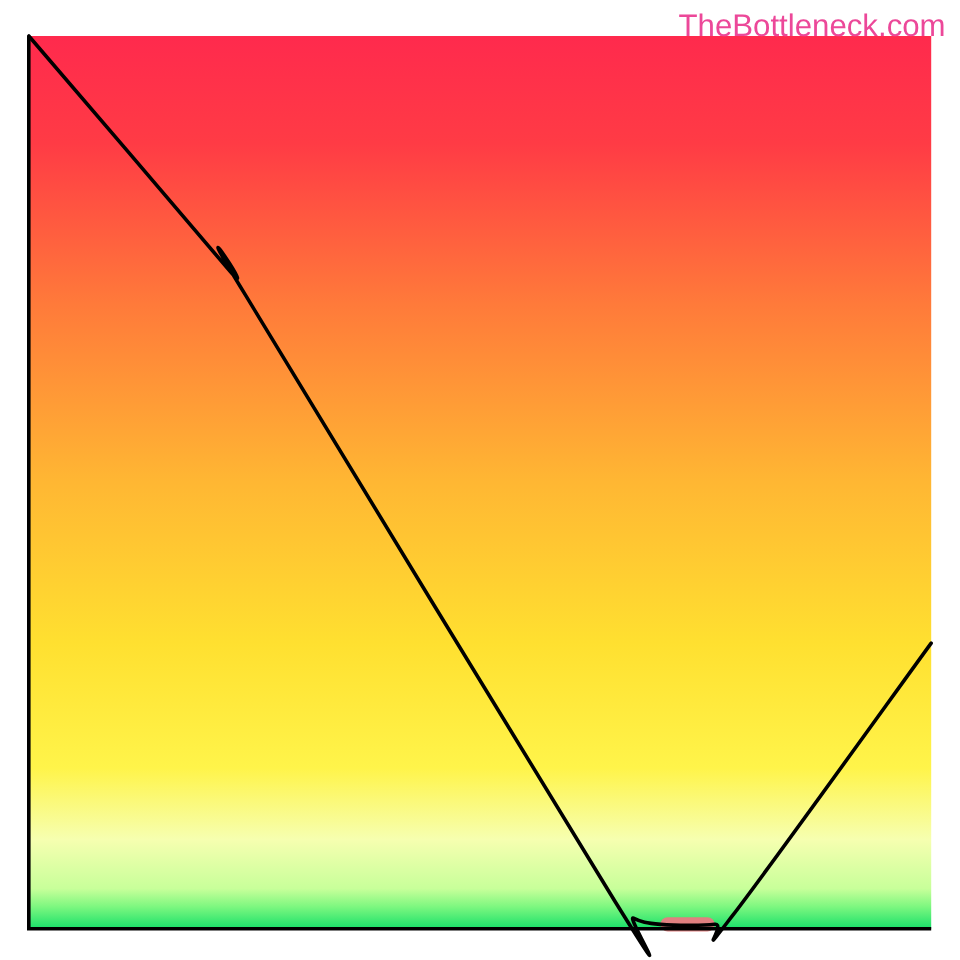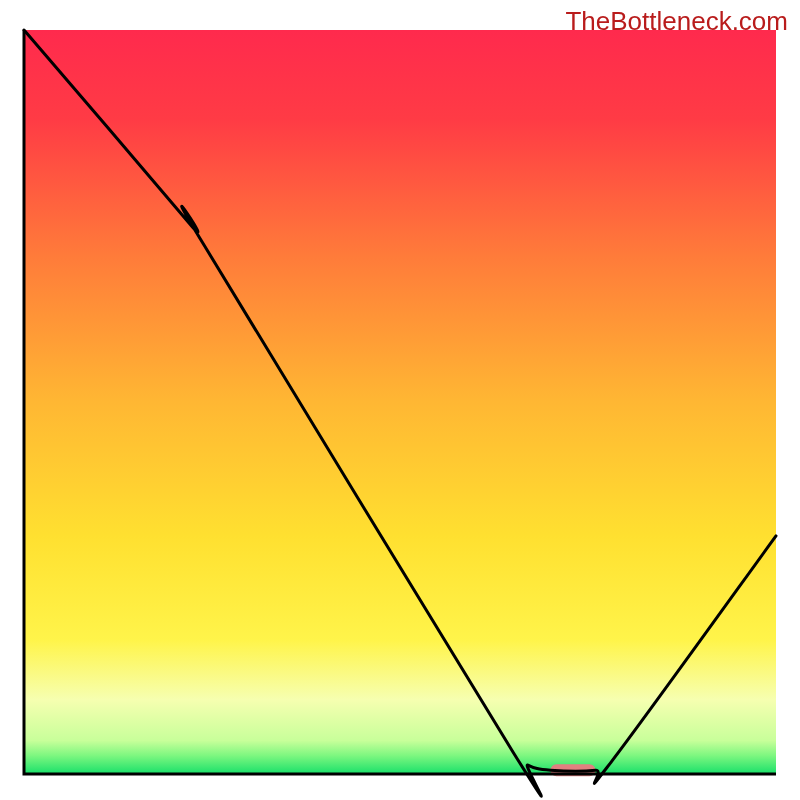--- a/index.html
+++ b/index.html
@@ -14,21 +14,21 @@
     position: relative;
     width: 800px;
     height: 800px;
   }
   .watermark {
     position: absolute;
     top: 6px;
     right: 12px;
     font-family: Arial, Helvetica, sans-serif;
     font-size: 26px;
-    color: #b91c1c;
+    color: #ec4899;
     z-index: 10;
   }
   svg {
     position: absolute;
     top: 0;
     left: 0;
   }
 </style>
 </head>
 <body>

